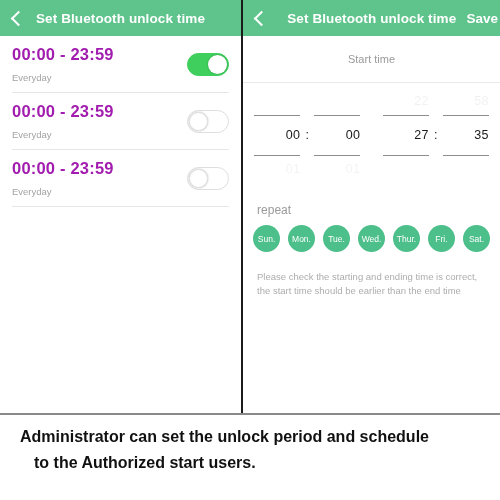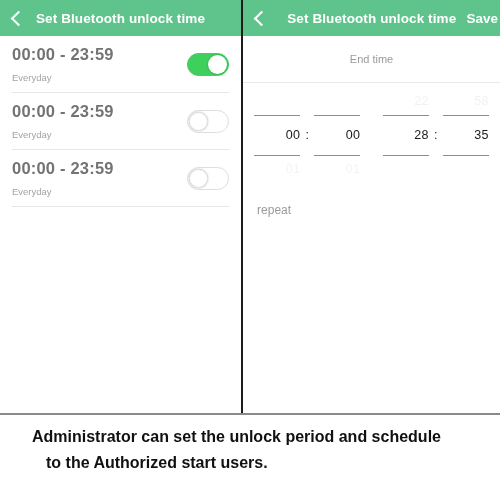--- a/index.html
+++ b/index.html
@@ -83,21 +83,21 @@
     height: 56px;
     margin: 0 12px;
     border-bottom: 1px solid #e6e6e6;
     display: flex;
     align-items: center;
     justify-content: space-between;
   }
   .row-texts { display: flex; flex-direction: column; justify-content: center; }
   .row-time {
     font-size: 16.5px;
-    color: #737373;
+    color: #a21caf;
     font-weight: bold;
     letter-spacing: .2px;
     line-height: 19px;
   }
   .row-sub {
     font-size: 9.5px;
     color: #a3a3a3;
     margin-top: 8px;
     line-height: 11px;
   }
@@ -209,21 +209,21 @@
   
   .caption-rule {
     position: absolute;
     left: 0;
     top: 413px;
     width: 500px;
     border-top: 2px solid #8a8a8a;
   }
   .caption {
     position: absolute;
-    left: 12px;
+    left: 0;
     top: 424px;
     width: 456px;
     padding: 0 20px;
     box-sizing: border-box;
     font-size: 16px;
     font-weight: bold;
     color: #111111;
     line-height: 26px;
   }
   .caption .l2 { display: block; padding-left: 14px; }
@@ -282,21 +282,21 @@
 
     <div class="appbar">
       <div class="back-btn">
         <span class="chev"></span>
       </div>
       <div class="appbar-title">Set Bluetooth unlock time</div>
       <div class="save-btn">Save</div>
     </div>
 
     <div class="col-heads">
-      <div class="col-head">End time</div>
+      <div class="col-head">Start time</div>
     </div>
 
     <div class="picker">
 
       <div class="picker-row ghost">
         <div class="grp">
           <div class="cell"></div>
           <div class="colon"></div>
           <div class="cell"></div>
         </div>
@@ -320,21 +320,21 @@
         </div>
       </div>
 
       <div class="picker-row selected">
         <div class="grp">
           <div class="cell">00</div>
           <div class="colon">:</div>
           <div class="cell">00</div>
         </div>
         <div class="grp">
-          <div class="cell">28</div>
+          <div class="cell">27</div>
           <div class="colon">:</div>
           <div class="cell">35</div>
         </div>
       </div>
 
       <div class="sel-rules">
         <div class="rule-grp">
           <div class="rule"></div>
           <div class="rule-gap"></div>
           <div class="rule"></div>
@@ -356,21 +356,31 @@
           <div class="cell"></div>
           <div class="colon"></div>
           <div class="cell"></div>
         </div>
       </div>
 
     </div>
 
     <div class="repeat-label">repeat</div>
 
-
+    <div class="days">
+      <div class="day">Sun.</div>
+      <div class="day">Mon.</div>
+      <div class="day">Tue.</div>
+      <div class="day">Wed.</div>
+      <div class="day">Thur.</div>
+      <div class="day">Fri.</div>
+      <div class="day">Sat.</div>
+    </div>
+
+    <div class="hint">Please check the starting and ending time is correct, the start time should be earlier than the end time</div>
 
   </div>
 </div>
 
 <div class="caption-rule"></div>
 
 <div class="caption">
   <span>Administrator can set the unlock period and schedule</span>
   <span class="l2">to the Authorized start users.</span>
 </div>

